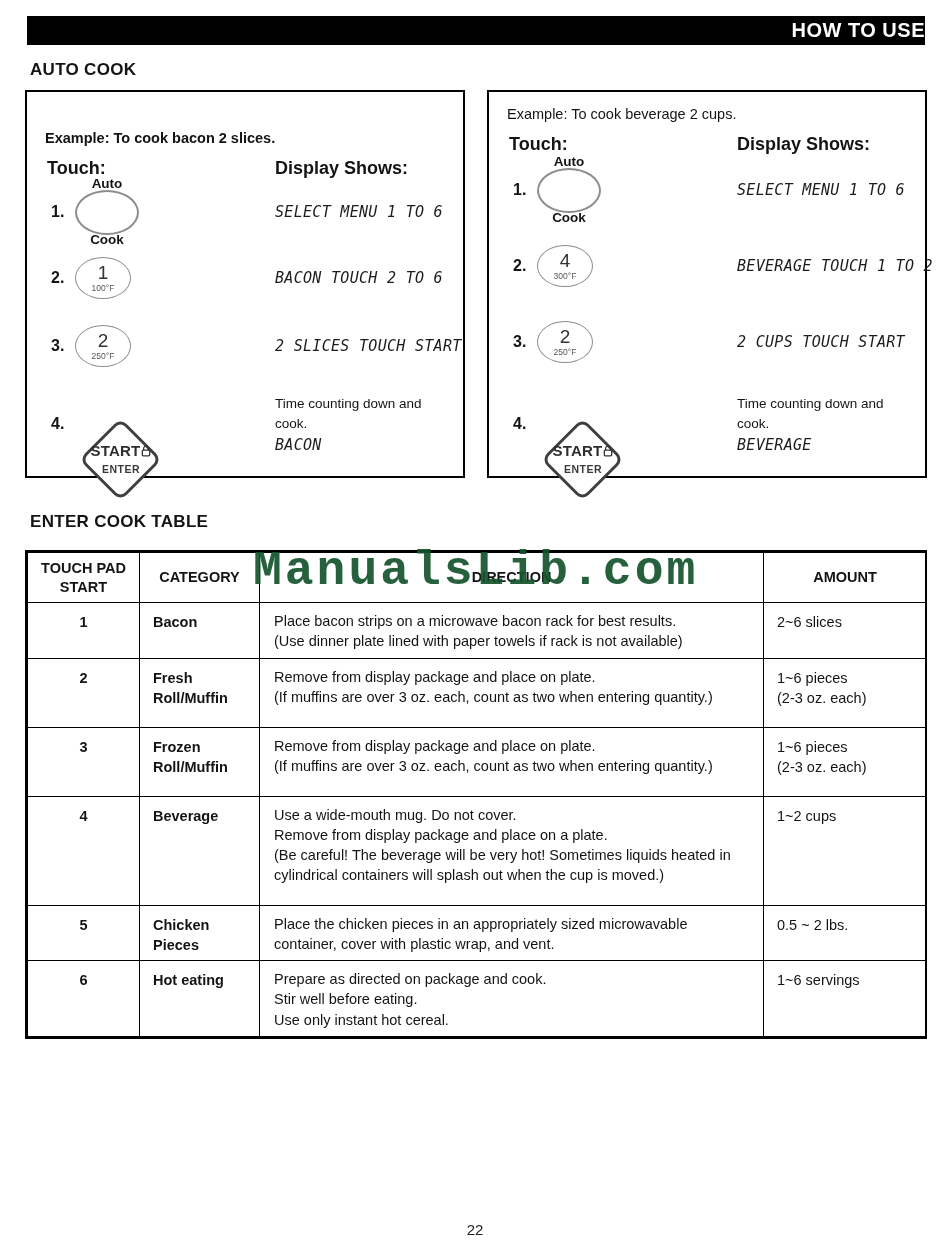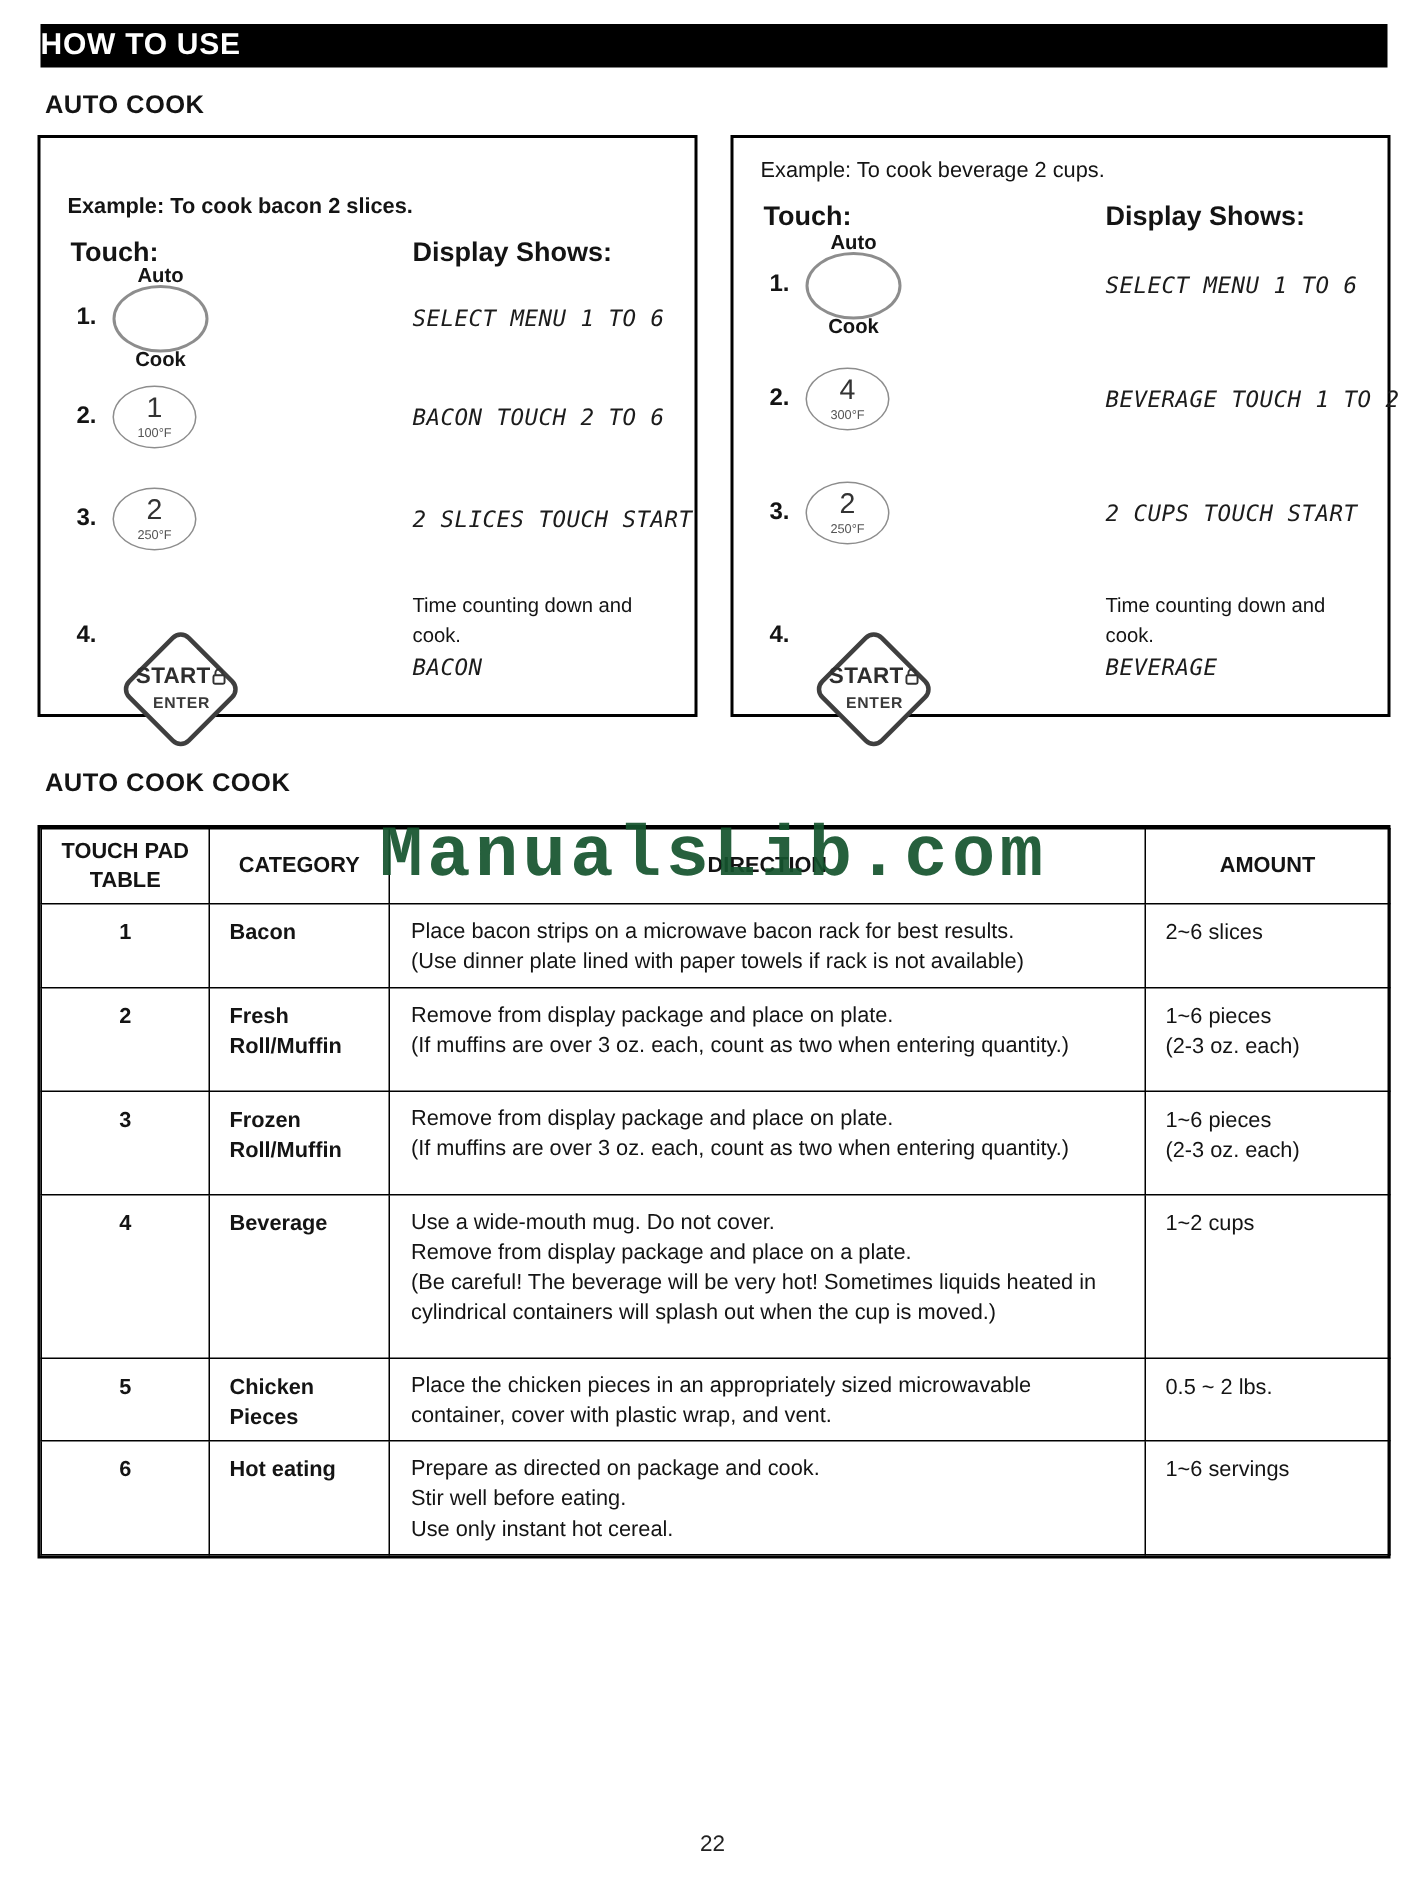--- a/index.html
+++ b/index.html
@@ -1,19 +1,19 @@
 <!DOCTYPE html>
 <html><head>
 <meta charset="utf-8">
 <style>
   * { box-sizing: border-box; margin: 0; padding: 0; }
   html,body { width: 950px; height: 1252px; background: #fff; font-family: "Liberation Sans", sans-serif; color: #141414; position: relative; }
 
   .header-bar { position: absolute; left: 27px; top: 16px; width: 898px; height: 29px; background: #000; color: #fff;
-    display: flex; align-items: center; justify-content: flex-start; font-size: 20px; font-weight: bold; letter-spacing: .5px; }
+    display: flex; align-items: center; justify-content: flex-end; font-size: 20px; font-weight: bold; letter-spacing: .5px; }
 
   .section-title { position: absolute; font-size: 17px; font-weight: bold; letter-spacing: .3px; }
   #title-autocook { left: 30px; top: 60px; }
   #title-table { left: 30px; top: 512px; }
 
   .panel { position: absolute; top: 90px; width: 440px; height: 388px; border: 2px solid #000; background: #fff; }
   #panel-left { left: 25px; }
   #panel-right { left: 487px; }
 
   .panel .intro { position: absolute; left: 18px; top: 14px; font-size: 14.5px; }
@@ -193,34 +193,34 @@
         </span>
       </span>
     </span>
     <span class="display-zone">
       <span class="note" style="display:block">Time counting down and cook.</span>
       <span class="lcd note-lcd" style="display:block">BEVERAGE</span>
     </span>
   </div>
 </div>
 
-<div class="section-title" id="title-table">AUTO COOK COOK</div>
+<div class="section-title" id="title-table">ENTER COOK TABLE</div>
 
 <div class="table-wrap">
   <div class="watermark">ManualsLib.com</div>
   <table>
     <colgroup>
         <col style="width:112px">
         <col style="width:120px">
         <col style="width:504px">
         <col style="width:163px">
       </colgroup>
     <tbody>
         <tr style="height:50px">
-      <th>TOUCH PAD TABLE</th>
+      <th>TOUCH PAD START</th>
       <th>CATEGORY</th>
       <th>DIRECTION</th>
       <th>AMOUNT</th>
     </tr>
     <tr style="height:49px">
       <td class="num">1</td>
       <td class="cat">Bacon</td>
       <td class="dir">Place bacon strips on a microwave bacon rack for best results.
 (Use dinner plate lined with paper towels if rack is not available)</td>
       <td class="amt">2~6 slices</td>

